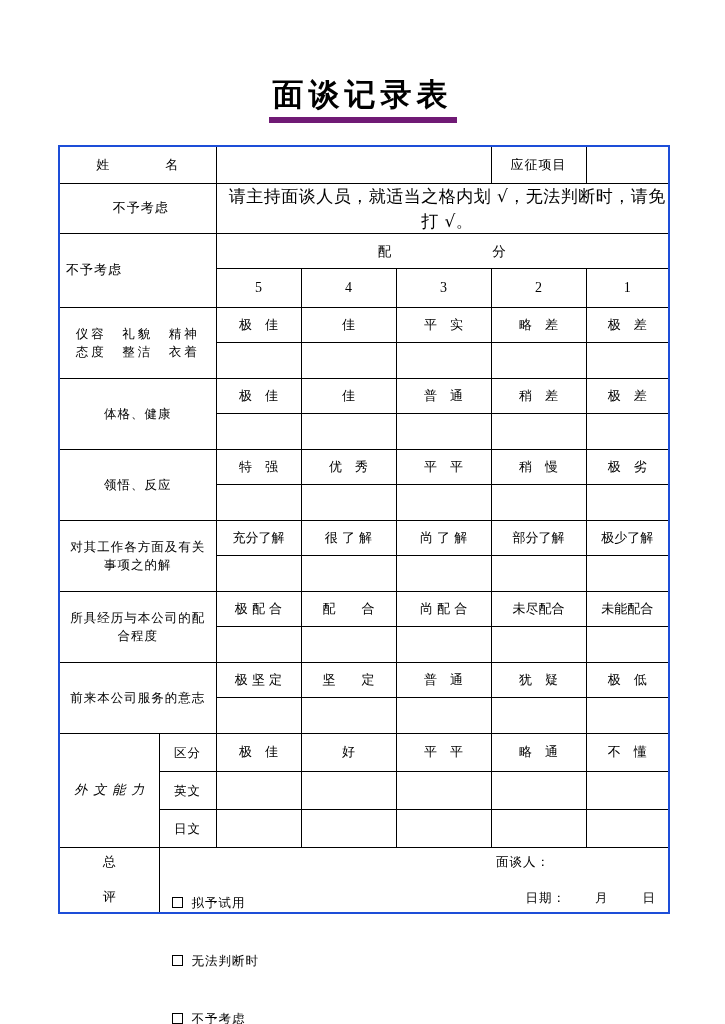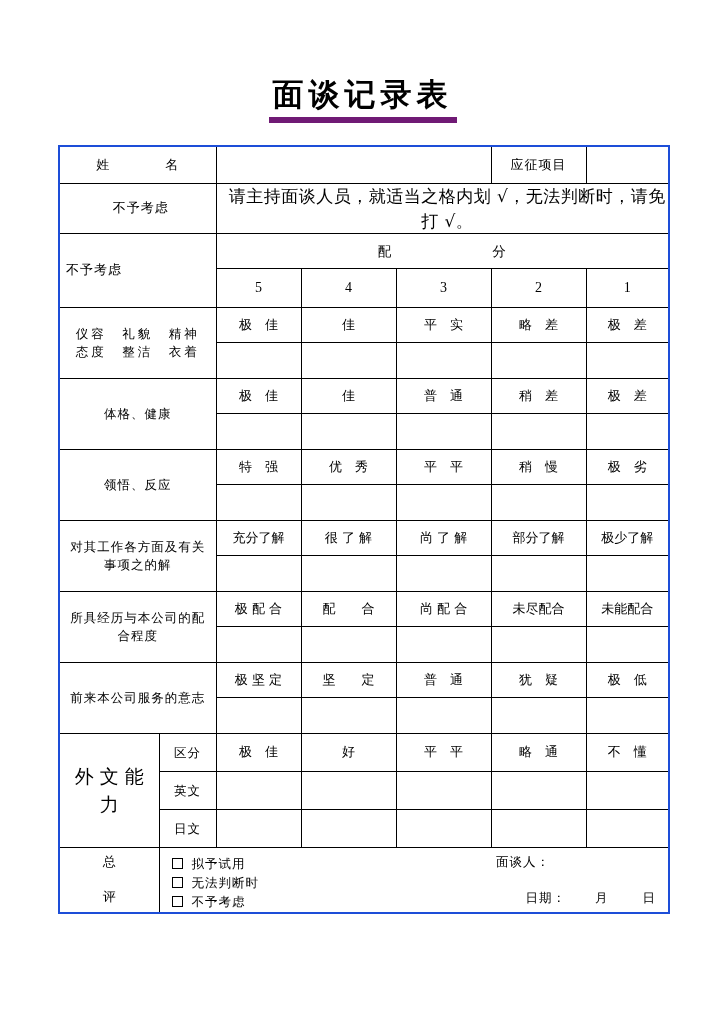--- a/index.html
+++ b/index.html
@@ -124,23 +124,24 @@
     font-size: 12.5px;
     line-height: 1.7;
     letter-spacing: 1px;
     padding: 0 8px !important;
   }
   .sub-label {
     font-size: 12.5px;
     letter-spacing: 1px;
   }
   .lang-label {
-    font-size: 19px;
+    font-size: 13px;
     letter-spacing: 6px;
     padding-left: 6px !important;
+    font-style: italic;
   }
 
   
   .total-label-cell {
     font-size: 13px;
     vertical-align: middle;
   }
   .total-label-cell .t1 {
     display: block;
     padding-top: 2px;
@@ -157,20 +158,21 @@
   }
   .cbox-list {
     position: absolute;
     left: 12px;
     top: 6px;
     font-size: 12.5px;
     line-height: 19px;
   }
   .cbox-item {
     white-space: nowrap;
+    margin-top: 39px;
   }
   .cbox {
     display: inline-block;
     width: 9px;
     height: 9px;
     border: 1.4px solid #000;
     margin-right: 9px;
     vertical-align: -1px;
   }
   .cbox-item .ltxt {

